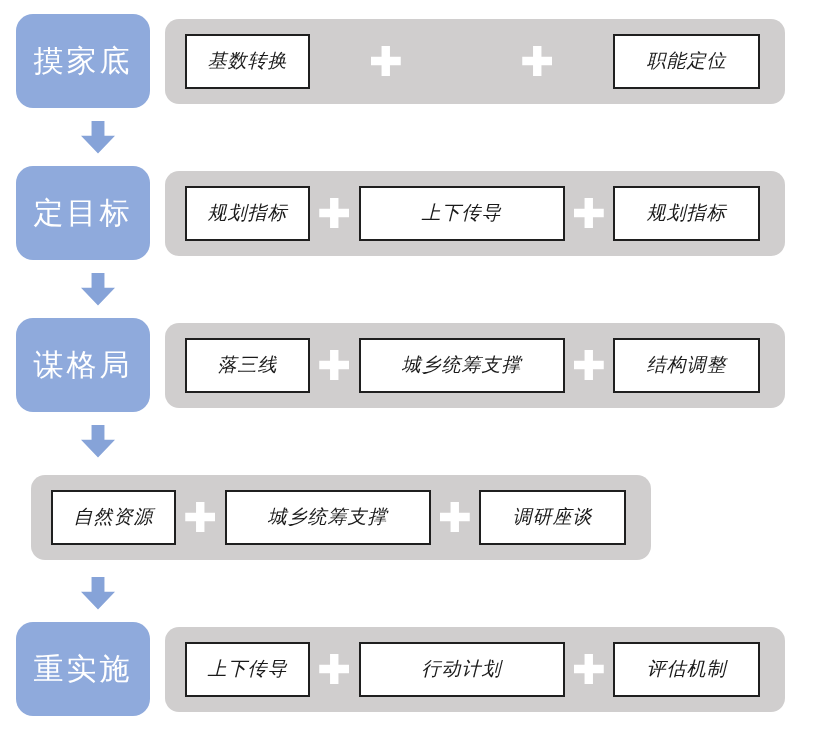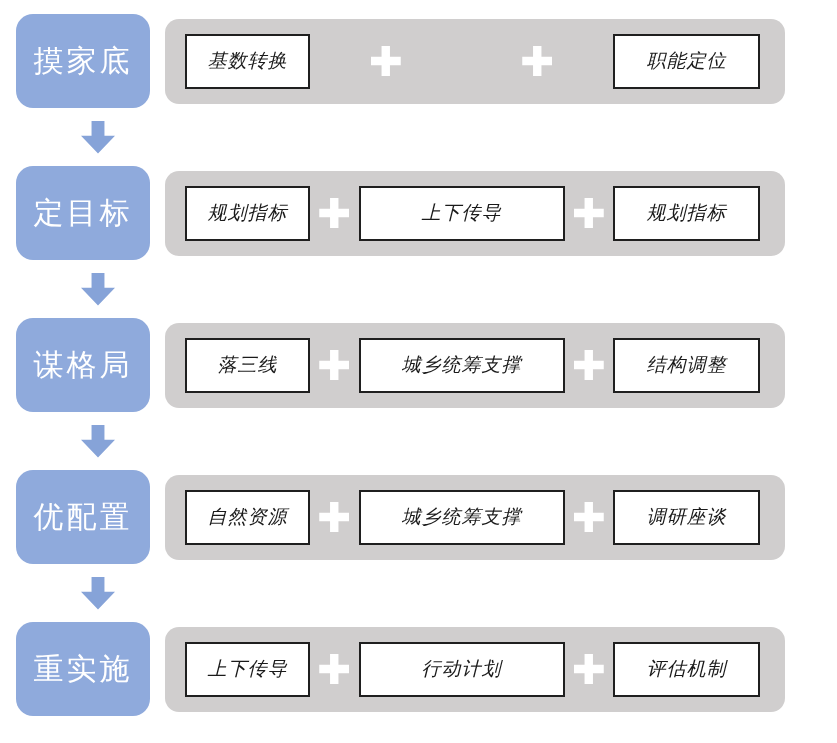--- a/index.html
+++ b/index.html
@@ -143,21 +143,20 @@
           <span class="plus-icon"></span>
         </div>
       <div class="step-box w3">结构调整</div>
     </div>
   </div>
   <div class="arrow-wrap">
       <div class="arrow-down-icon"></div>
     </div>
 
   <div class="stage-row">
-    <div class="stage-chip">优配置</div>
     <div class="steps-bar">
       <div class="step-box w1">自然资源</div>
       <div class="plus-gap">
           <span class="plus-icon"></span>
         </div>
       <div class="step-box w2">城乡统筹支撑</div>
       <div class="plus-gap">
           <span class="plus-icon"></span>
         </div>
       <div class="step-box w3">调研座谈</div>

